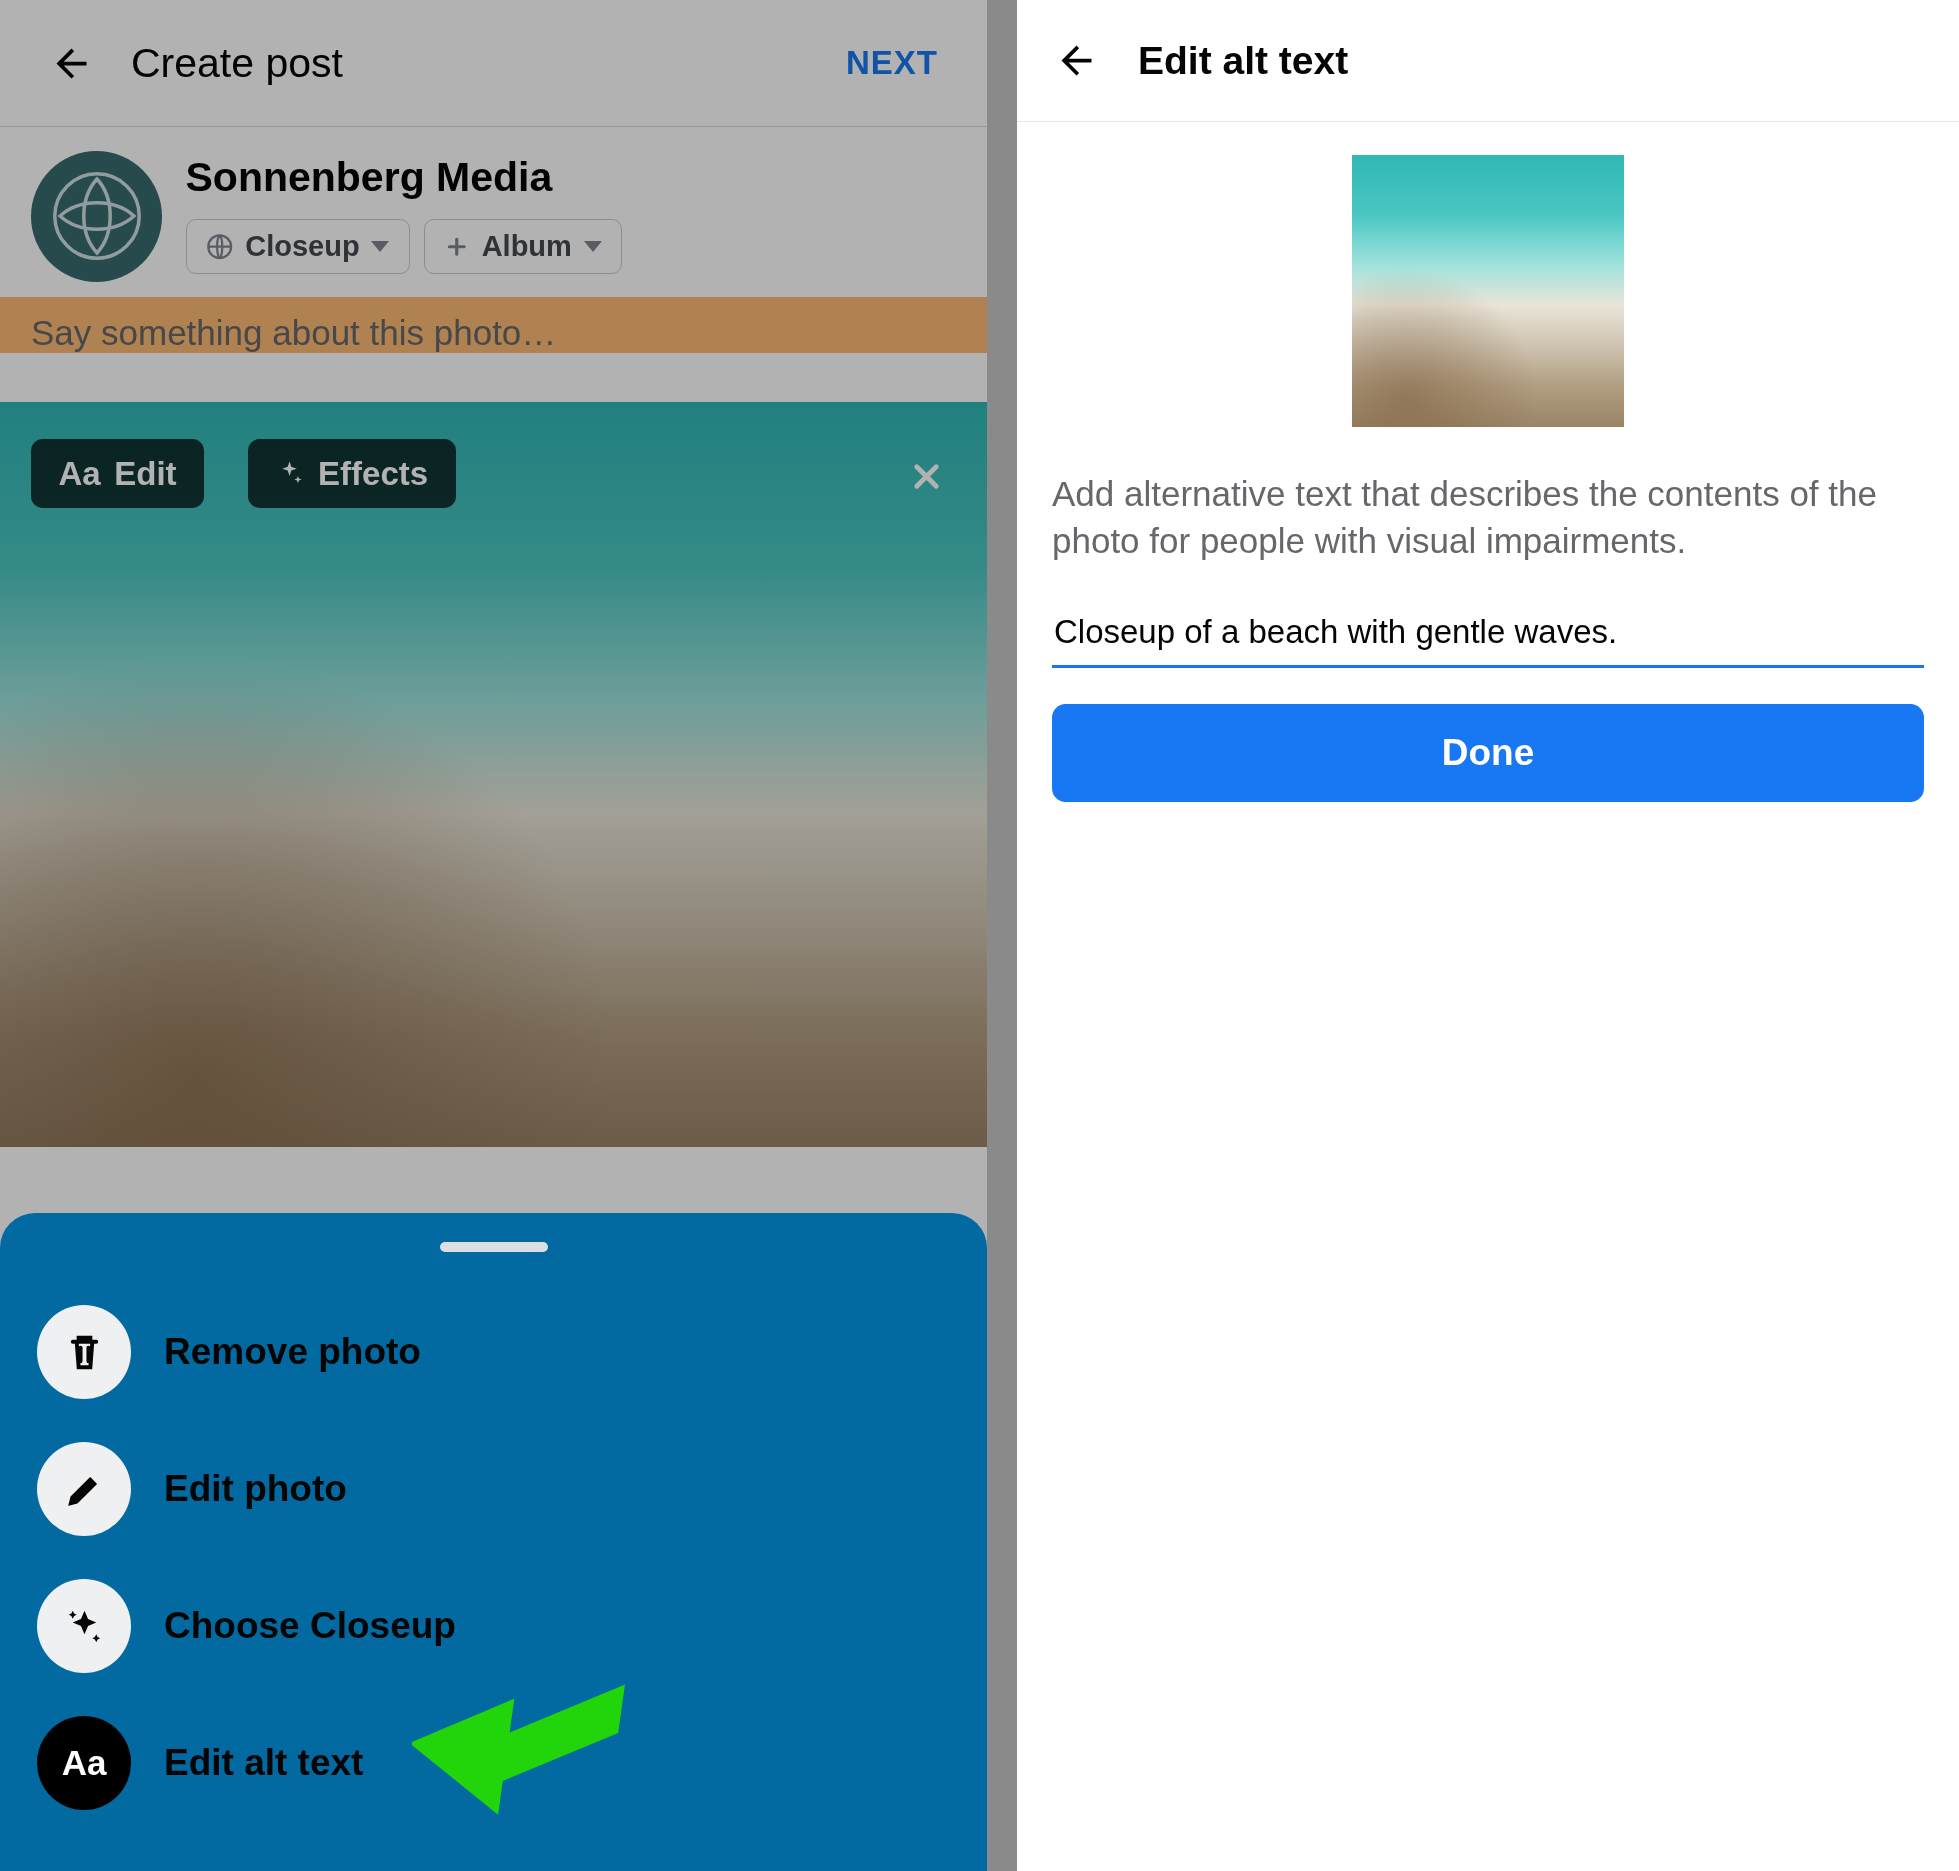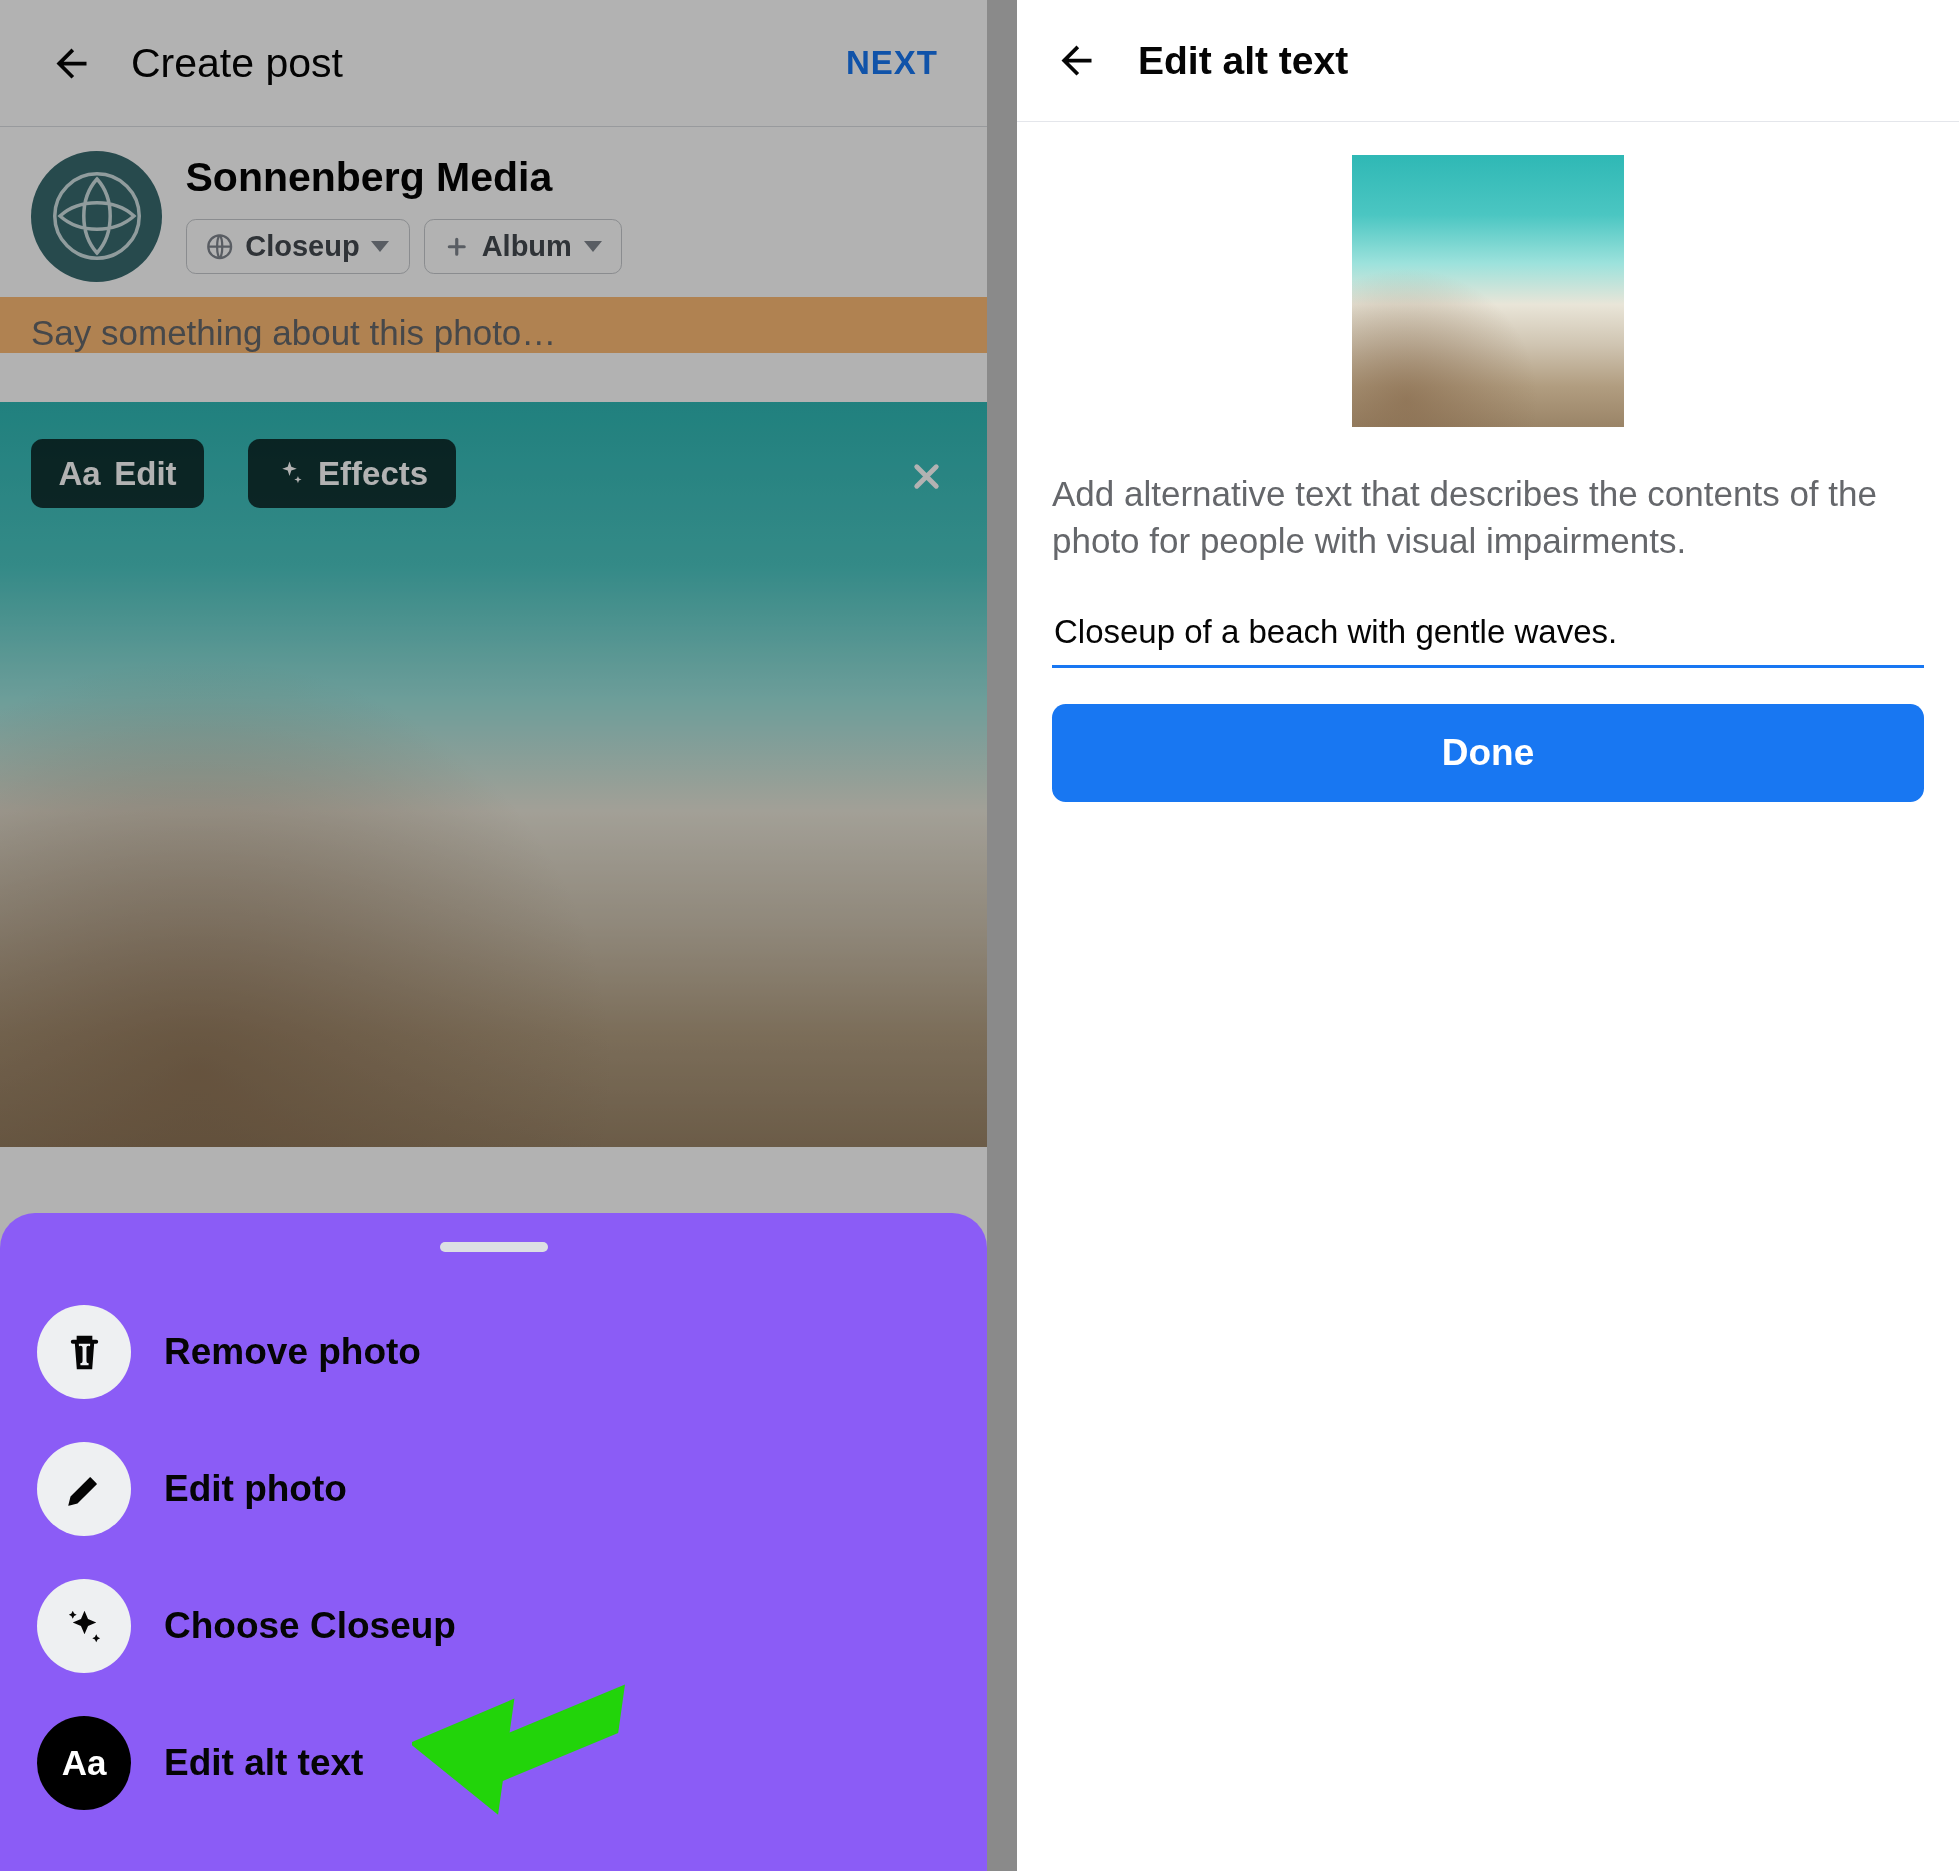--- a/index.html
+++ b/index.html
@@ -123,21 +123,21 @@
   .photo-close {
     position:absolute;
     right:41px; top:55px;
     color: rgba(255,255,255,0.85);
   }
 
   
   .action-sheet {
     position:absolute;
     left:0; right:0; bottom:0;
-    background:#8b5cf6;
+    background:#0369a1;
     border-radius:35px 35px 0 0;
     padding:29px 37px 39px 37px;
     margin-top:44px;
   }
   .sheet-handle {
     width:108px; height:9.8px; border-radius:5.9px;
     background:#dcdfe3;
     margin:0 auto 31px auto;
   }
   .sheet-item {

